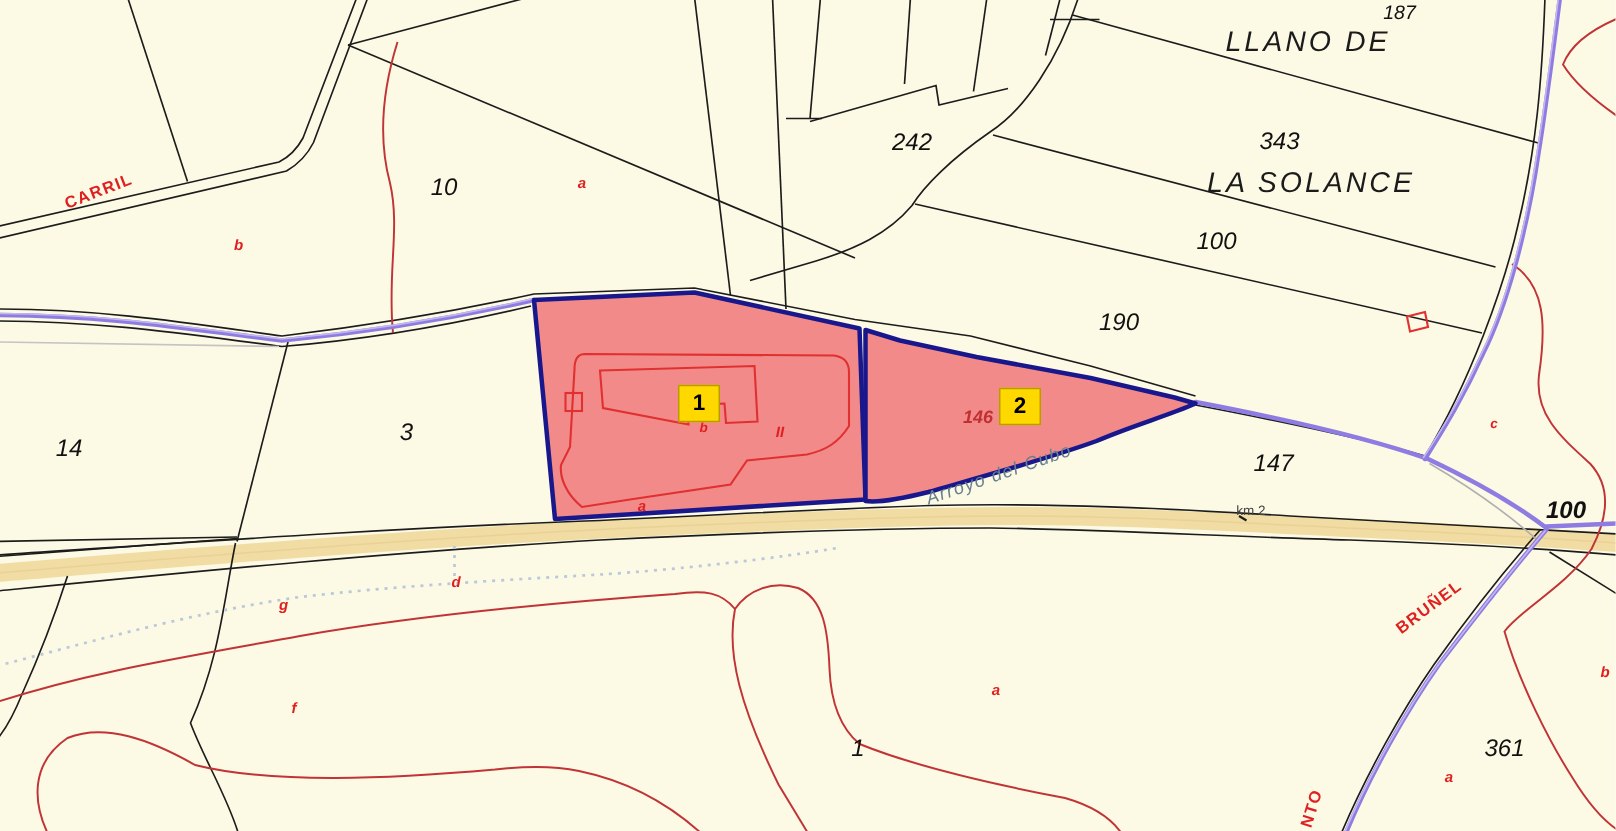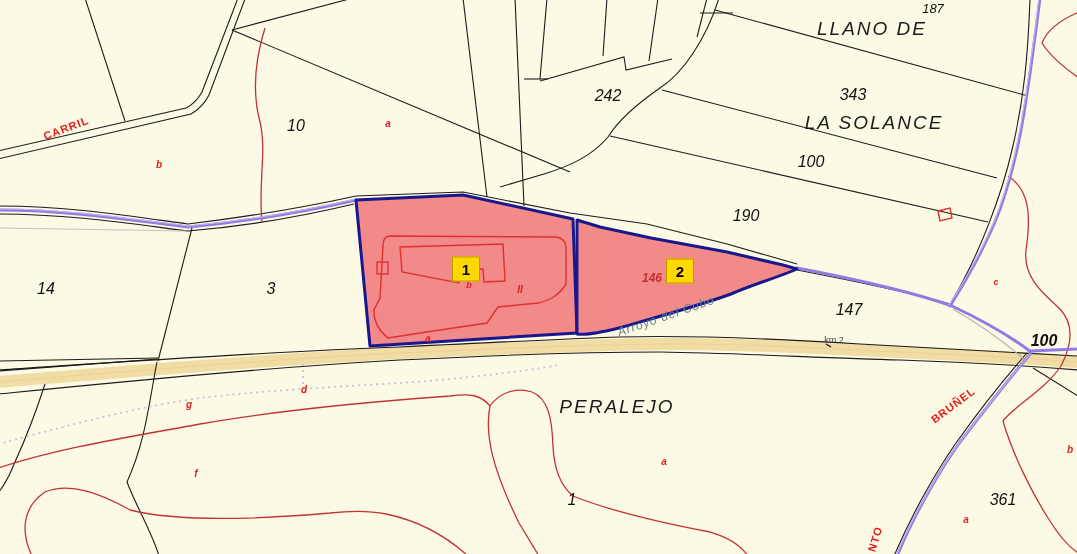--- a/index.html
+++ b/index.html
@@ -125,35 +125,34 @@
   <span class="lbl big" style="left:872px;top:29px;">LLANO DE</span>
   <span class="lbl num" style="left:608px;top:96px;">242</span>
   <span class="lbl num" style="left:853px;top:95px;">343</span>
   <span class="lbl big" style="left:874px;top:123px;">LA  SOLANCE</span>
   <span class="lbl num" style="left:811px;top:162px;">100</span>
   <span class="lbl num" style="left:746px;top:216px;">190</span>
   <span class="lbl num" style="left:296px;top:126px;">10</span>
   <span class="lbl red" style="left:388px;top:123px;">a</span>
   <span class="lbl red" style="left:159px;top:164px;">b</span>
   <span class="lbl redname rot-carril" style="left:66px;top:128px;">CARRIL</span>
-  <span class="lbl num" style="left:46px;top:289px;">14</span>
+  <span class="lbl num" style="left:46px;top:300px;">14</span>
   <span class="lbl num" style="left:271px;top:289px;">3</span>
   <span class="lbl maroon" style="left:652px;top:278px;">146</span>
   <span class="lbl red red9" style="left:469px;top:285px;">b</span>
   <span class="lbl red" style="left:520px;top:289px;">II</span>
   <span class="lbl red" style="left:428px;top:338px;">a</span>
   <span class="lbl water rot-arroyo" style="left:666px;top:316px;">Arroyo del Cubo</span>
   <span class="lbl num" style="left:849px;top:310px;">147</span>
   <span class="lbl km" style="left:834px;top:340px;">km 2</span>
   <span class="lbl num" style="left:1044px;top:341px;font-weight:bold;">100</span>
   <span class="lbl red red9" style="left:996px;top:282px;">c</span>
   <span class="lbl red" style="left:189px;top:404px;">g</span>
   <span class="lbl red" style="left:304px;top:389px;">d</span>
   <span class="lbl red" style="left:196px;top:473px;">f</span>
-  <span class="lbl big" style="left:617px;top:407px;">PERALEJO</span>
   <span class="lbl red" style="left:664px;top:461px;">a</span>
   <span class="lbl num" style="left:572px;top:500px;">1</span>
   <span class="lbl redname rot-brunel" style="left:953px;top:405px;">BRUÑEL</span>
   <span class="lbl red" style="left:966px;top:519px;">a</span>
   <span class="lbl num" style="left:1003px;top:500px;">361</span>
   <span class="lbl red" style="left:1070px;top:449px;">b</span>
   <span class="lbl redname rot-canto" style="left:875px;top:539px;">NTO</span>
 
   <div class="marker" style="left:466px;top:269px;">1</div>
   <div class="marker" style="left:680px;top:271px;">2</div>

